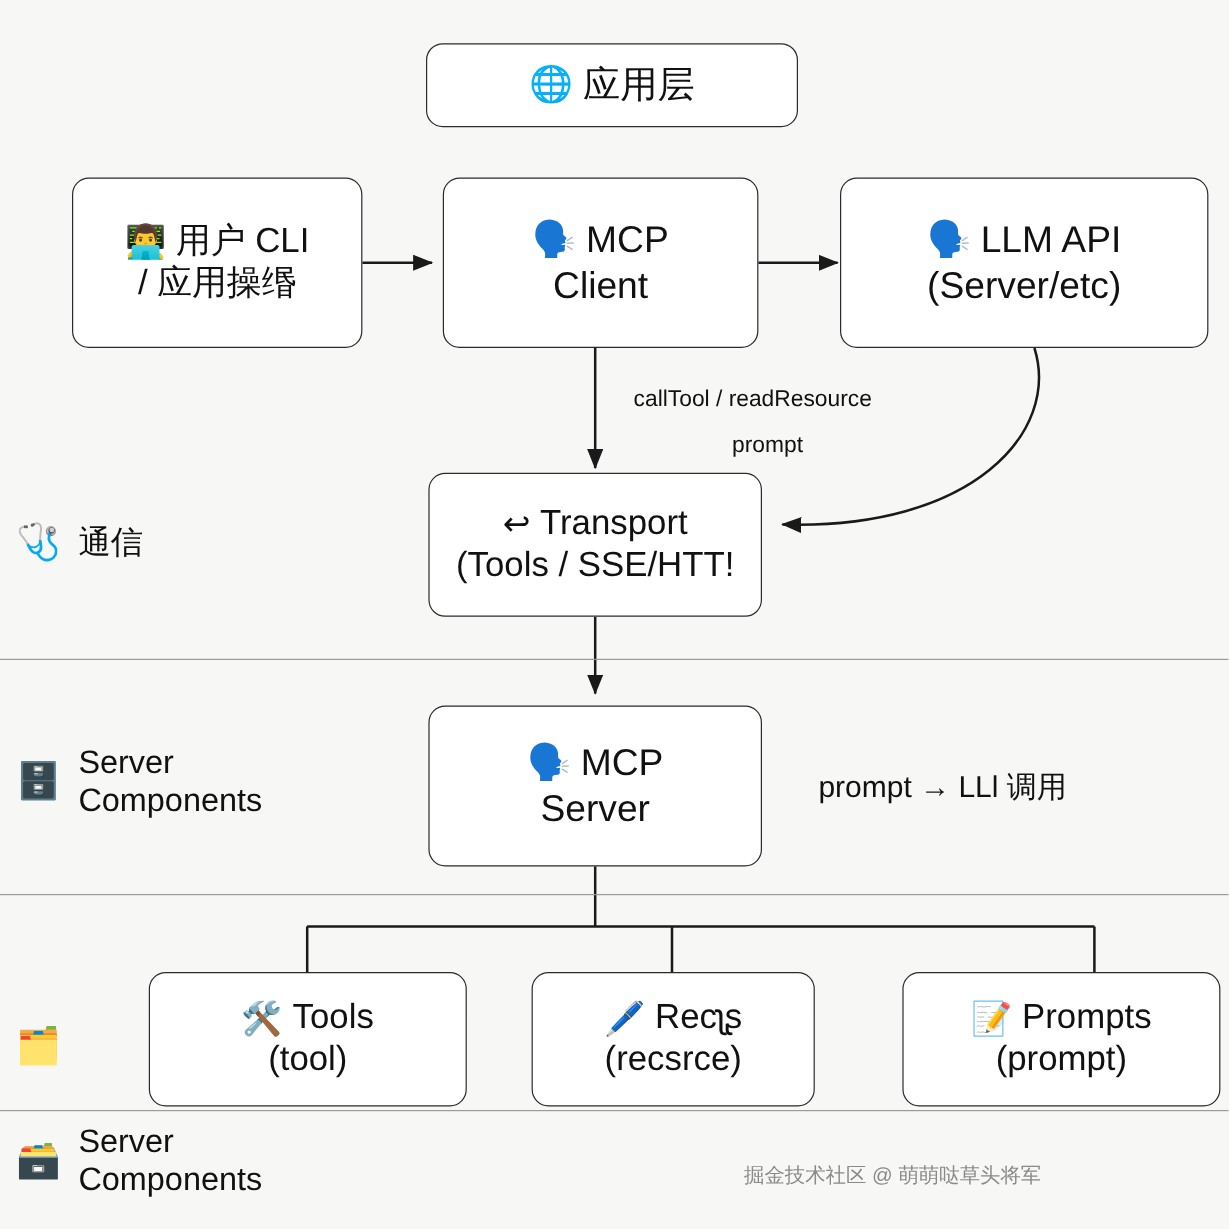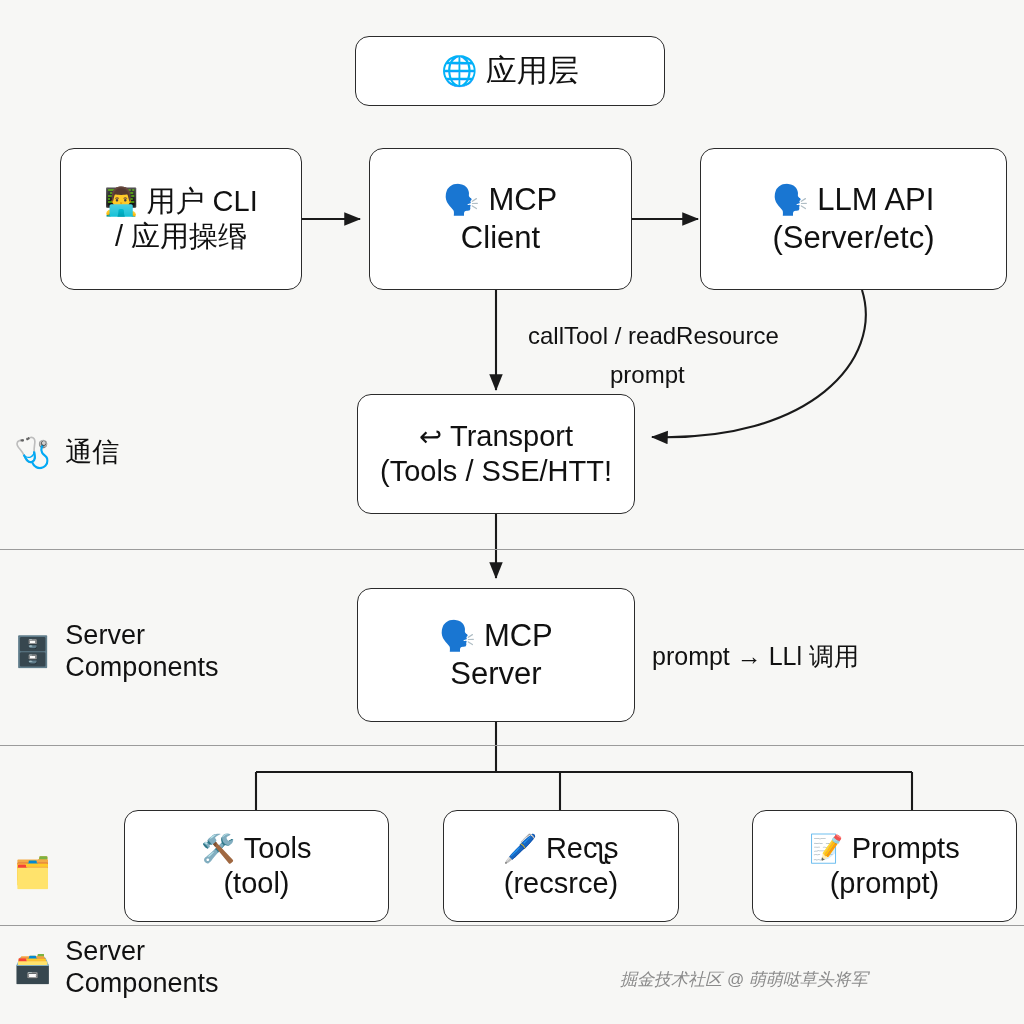--- a/index.html
+++ b/index.html
@@ -49,21 +49,21 @@
   }
   .node .line2 {
     white-space: nowrap;
   }
   .ico {
     font-size: 0.95em;
     line-height: 1;
   }
   .edge-label {
     position: absolute;
-    font-size: 24px;
+    font-size: 19px;
     color: #111;
     text-align: center;
     line-height: 1.35;
     white-space: nowrap;
   }
   .band-label {
     position: absolute;
     display: flex;
     align-items: center;
     gap: 14px;
@@ -76,21 +76,20 @@
   }
   .band-icon {
     font-size: 30px;
     line-height: 1;
   }
   .watermark {
     position: absolute;
     font-size: 17px;
     color: #8a8a8a;
     white-space: nowrap;
-    font-style: italic;
   }
   .divider {
     position: absolute;
     height: 0;
     border-top: 1.3px solid #9b9b9b;
     width: 1024px;
     left: 0;
   }
 </style>
 </head>
@@ -196,21 +195,21 @@
   <div class="node" style="left:752px; top:810px; width:265px; height:112px; font-size:29px;">
     <div class="line1">
       <span class="ico">📝</span>
       <span>Prompts</span>
     </div>
     <div class="line2">(prompt)</div>
   </div>
 
   <div class="edge-label" style="left:528px; top:320px;">callTool / readResource</div>
   <div class="edge-label" style="left:610px; top:359px;text-align:center;">prompt</div>
-  <div class="edge-label" style="left:652px; top:640px; font-size:25px;">prompt → LLl 调用</div>
+  <div class="edge-label" style="left:682px; top:640px; font-size:25px;">prompt → LLl 调用</div>
 
   <div class="band-label" style="left:14px; top:437px;">
     <span class="band-icon">🩺</span>
     <span class="txt">通信</span>
   </div>
 
   <div class="band-label" style="left:14px; top:620px;">
     <span class="band-icon">🗄️</span>
     <span class="txt">Server
 Components</span>

